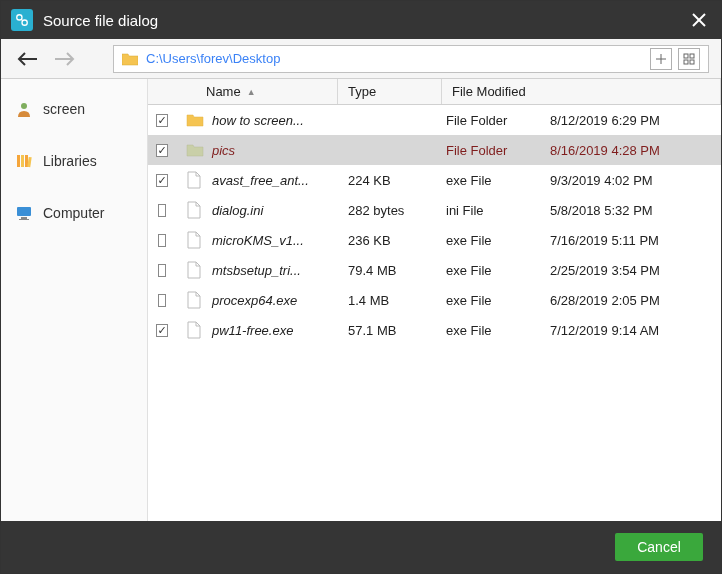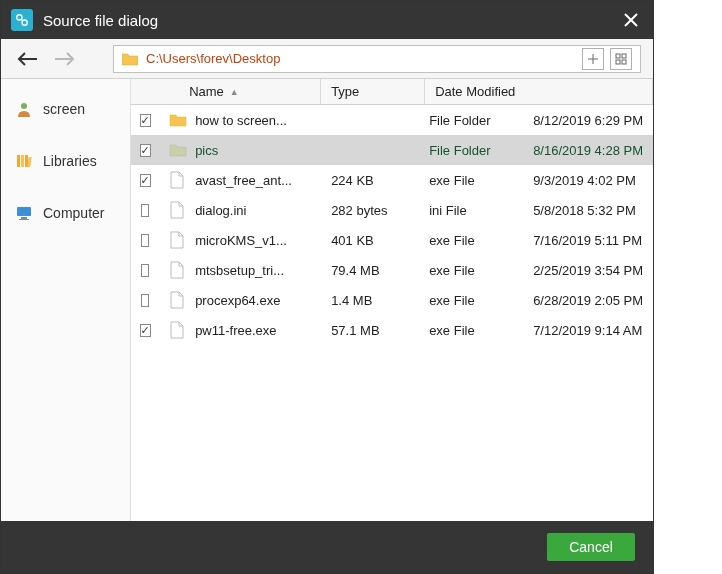--- a/index.html
+++ b/index.html
@@ -1,50 +1,50 @@
 <!DOCTYPE html>
 <html><head>
 <meta charset="utf-8">
 <style>
 * { box-sizing: border-box; margin: 0; padding: 0; font-family: "Segoe UI", Tahoma, sans-serif; }
 html, body { width: 722px; height: 574px; overflow: hidden; }
-.dialog { width: 654px; height: 574px; background: #fff; display: flex; flex-direction: column; border: 1px solid #333; }
+.dialog { width: 722px; height: 574px; background: #fff; display: flex; flex-direction: column; border: 1px solid #333; }
 .titlebar { background: #353535; color: #fff; height: 38px; display: flex; align-items: center; padding: 0 10px; }
 .titlebar .app-icon { width: 22px; height: 22px; background: #2ab0d1; border-radius: 3px; display: flex; align-items: center; justify-content: center; margin-right: 10px; }
 .titlebar .app-icon svg { width: 14px; height: 14px; }
 .titlebar .title { font-size: 15px; flex: 1; }
 .titlebar .close { width: 24px; height: 24px; display: flex; align-items: center; justify-content: center; cursor: pointer; color: #fff; }
 .titlebar .close svg { width: 14px; height: 14px; stroke: #fff; stroke-width: 2; }
 .toolbar { height: 40px; background: #f5f5f5; display: flex; align-items: center; padding: 0 12px; border-bottom: 1px solid #d0d0d0; }
 .nav-btn { width: 30px; height: 30px; display: flex; align-items: center; justify-content: center; cursor: pointer; margin-right: 6px; }
 .nav-btn.disabled svg { stroke: #b8b8b8; }
 .nav-btn svg { stroke: #333; stroke-width: 2; fill: none; }
 .path-box { flex: 1; height: 28px; border: 1px solid #c0c0c0; background: #fff; margin-left: 28px; display: flex; align-items: center; padding: 0 8px; }
 .folder-ico { width: 16px; height: 14px; margin-right: 8px; }
-.path-text { font-size: 13px; color: #c2410c; flex: 1; }
+.path-text { font-size: 13px; color: #3b82f6; flex: 1; }
 .view-btn { width: 22px; height: 22px; border: 1px solid #b0b0b0; margin-left: 6px; display: flex; align-items: center; justify-content: center; cursor: pointer; }
 .body { flex: 1; display: flex; min-height: 0; }
 .sidebar { width: 147px; background: #fafafa; border-right: 1px solid #e0e0e0; padding-top: 10px; }
 .side-item { display: flex; align-items: center; height: 40px; padding: 0 14px; cursor: pointer; font-size: 14px; color: #333; margin-bottom: 12px; }
 .side-item .si-icon { width: 18px; height: 18px; margin-right: 10px; display: flex; align-items: center; justify-content: center; }
 .filepane { flex: 1; display: flex; flex-direction: column; }
 .headers { display: flex; height: 26px; border-bottom: 1px solid #d0d0d0; background: #f7f7f7; }
 .hcell { border-right: 1px solid #d8d8d8; font-size: 13px; color: #222; display: flex; align-items: center; padding: 0 10px; }
 .hcell.hname { width: 162px; padding-left: 30px; }
 .hcell.hchk { width: 28px; border-right: none; }
 .hcell.hsize { width: 98px; }
 .hcell.htype { width: 104px; }
 .hcell.hdate { flex: 1; }
 .sort-arrow { margin-left: 6px; font-size: 9px; color: #888; }
 .rows { flex: 1; overflow: auto; }
 .row { display: flex; height: 30px; align-items: center; font-size: 13px; color: #222; }
-.row.selected { background: #d7d7d7; color: #14532d; justify-content: flex-end; }
+.row.selected { background: #d7d7d7; color: #7f1d1d; justify-content: flex-end; }
 .cell { padding: 0 10px; overflow: hidden; white-space: nowrap; text-overflow: ellipsis; }
 .cell.cchk { width: 28px; display: flex; align-items: center; justify-content: center; }
-.cell.cname { width: 162px; display: flex; align-items: center; }
+.cell.cname { width: 162px; display: flex; align-items: center; font-style: italic; }
 .cell.csize { width: 98px; }
 .cell.ctype { width: 104px; }
 .cell.cdate { flex: 1; }
 .file-ico { width: 18px; height: 18px; margin-right: 8px; display: flex; align-items: center; }
 .chk { width: 13px; height: 13px; border: 1px solid #888; background: #fff; display: inline-flex; align-items: center; justify-content: center; cursor: pointer; }
 .chk.checked::after { content: "✓"; font-size: 11px; color: #333; line-height: 1; }
 .footer { height: 52px; background: #353535; display: flex; align-items: center; justify-content: flex-end; padding: 0 18px; gap: 12px; }
 .btn { min-width: 88px; height: 28px; border: none; border-radius: 2px; font-size: 14px; color: #fff; cursor: pointer; display: flex; align-items: center; justify-content: center; }
 .btn.ok { background: #3aa83c; }
 .btn.cancel { background: #3aa83c; }
@@ -141,21 +141,21 @@
     </div>
 
     <div class="filepane">
       <div class="headers">
         <div class="hcell hchk"></div>
         <div class="hcell hname">
           <span>Name</span>
             <span class="sort-arrow">▲</span>
         </div>
         <div class="hcell htype">Type</div>
-        <div class="hcell hdate">Date Modified</div>
+        <div class="hcell hdate">File Modified</div>
       </div>
       <div class="rows" id="rows">
           <div class="row">
             <div class="cell cchk">
               <span class="chk checked"></span>
             </div>
             <div class="cell cname">
               <span class="file-ico">
                 <svg width="18" height="16" viewBox="0 0 18 16">
                   <path d="M1 3 L7 3 L8 5 L17 5 L17 14 L1 14 Z" fill="#f5c451" stroke="#e0b040" stroke-width="0.5"></path>
@@ -223,21 +223,21 @@
             </div>
             <div class="cell cname">
               <span class="file-ico">
                 <svg width="16" height="18" viewBox="0 0 16 18">
                   <path d="M2 1 L10 1 L14 5 L14 17 L2 17 Z" fill="#fff" stroke="#bbb" stroke-width="1"></path>
                   <path d="M10 1 L10 5 L14 5" fill="none" stroke="#bbb" stroke-width="1"></path>
                 </svg>
               </span>
               <span>microKMS_v1...</span>
             </div>
-            <div class="cell csize">401 KB</div>
+            <div class="cell csize">236 KB</div>
             <div class="cell ctype">exe File</div>
             <div class="cell cdate">7/16/2019 5:11 PM</div>
           </div>
           <div class="row">
             <div class="cell cchk">
               <span class="chk"></span>
             </div>
             <div class="cell cname">
               <span class="file-ico">
                 <svg width="16" height="18" viewBox="0 0 16 18">

